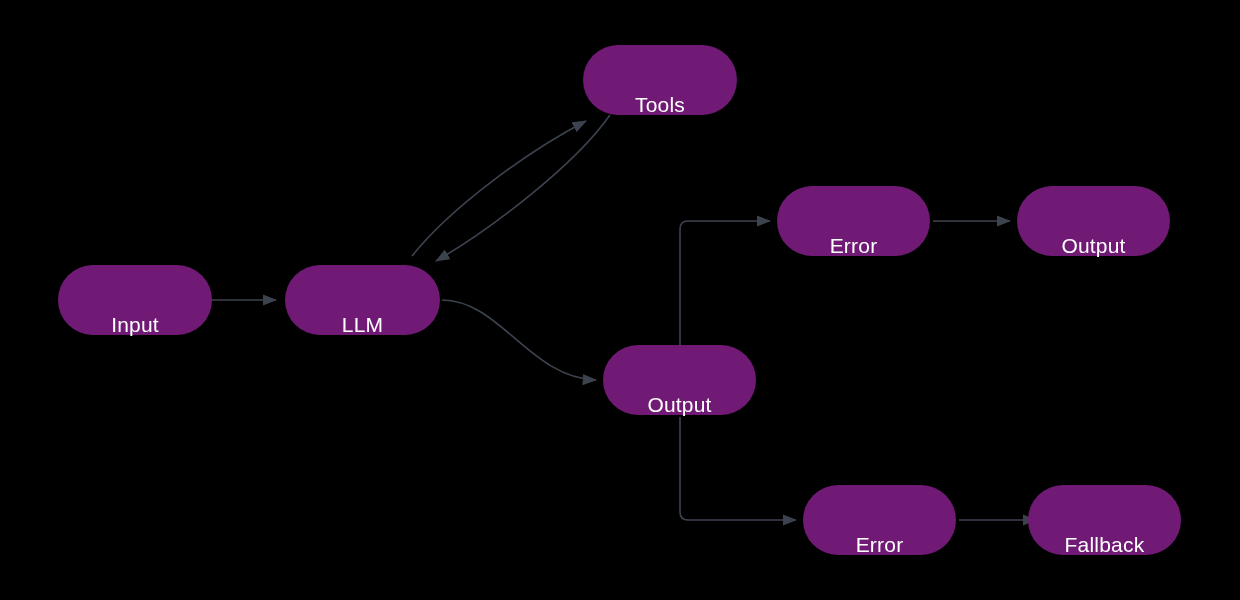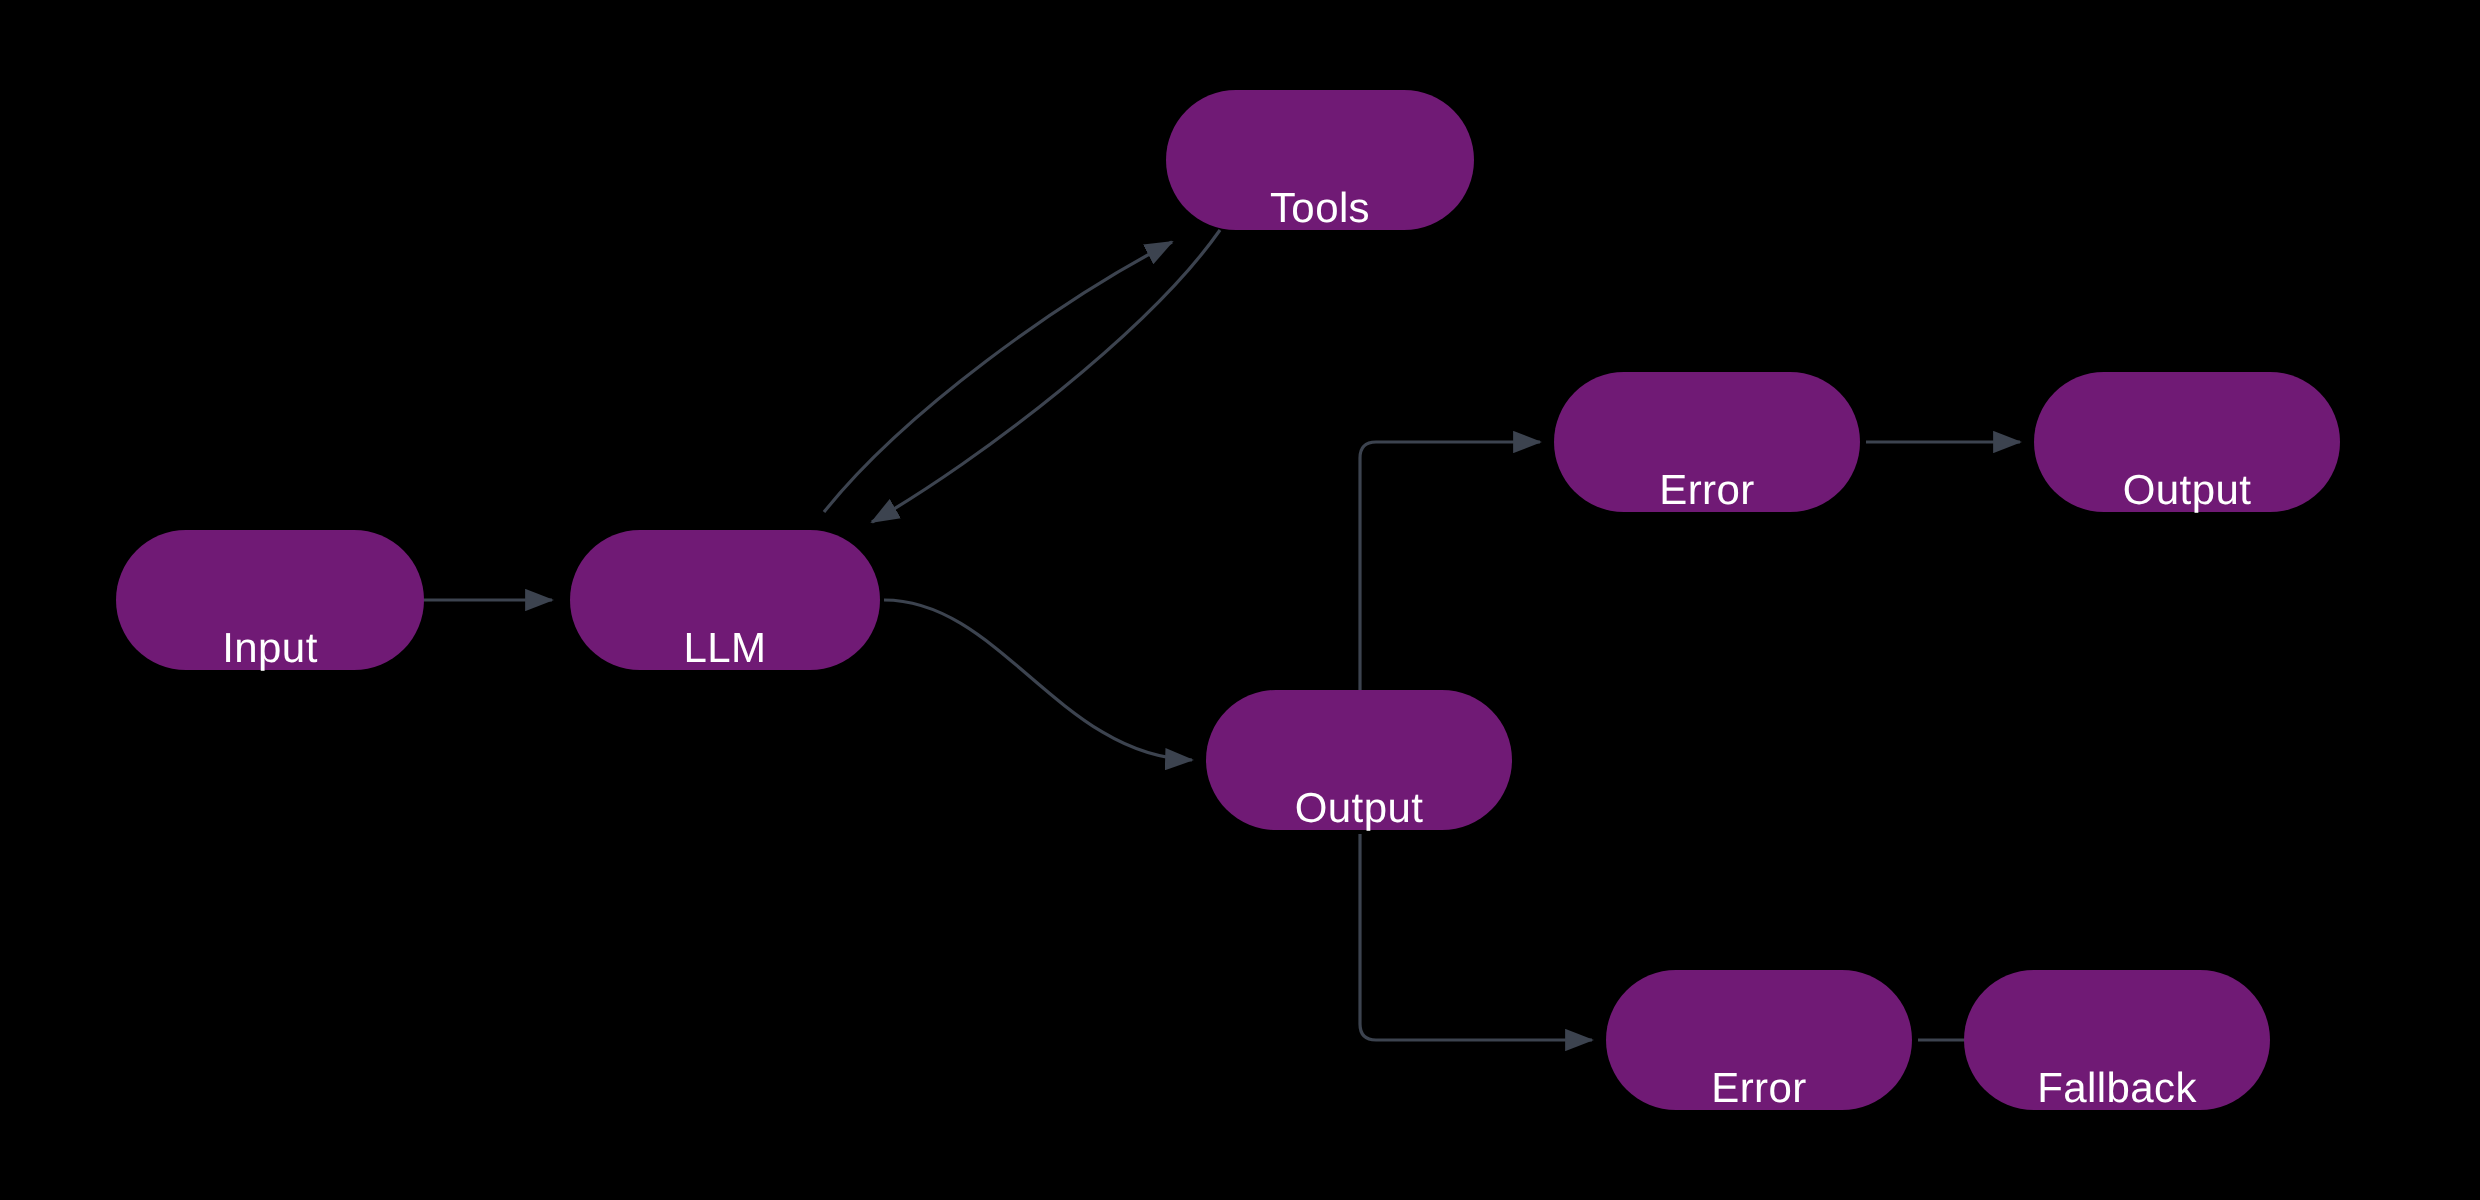--- a/index.html
+++ b/index.html
@@ -112,17 +112,17 @@
   </div>
 
   <div class="node" style="left:1017px; top:186px; width:153px; height:70px;">
     <span class="node-label">Output</span>
   </div>
 
   <div class="node" style="left:803px; top:485px; width:153px; height:70px;">
     <span class="node-label">Error</span>
   </div>
 
-  <div class="node" style="left:982px; top:485px; width:153px; height:70px;">
+  <div class="node" style="left:1028px; top:485px; width:153px; height:70px;">
     <span class="node-label">Fallback</span>
   </div>
 
 </div>
 
 </body></html>

